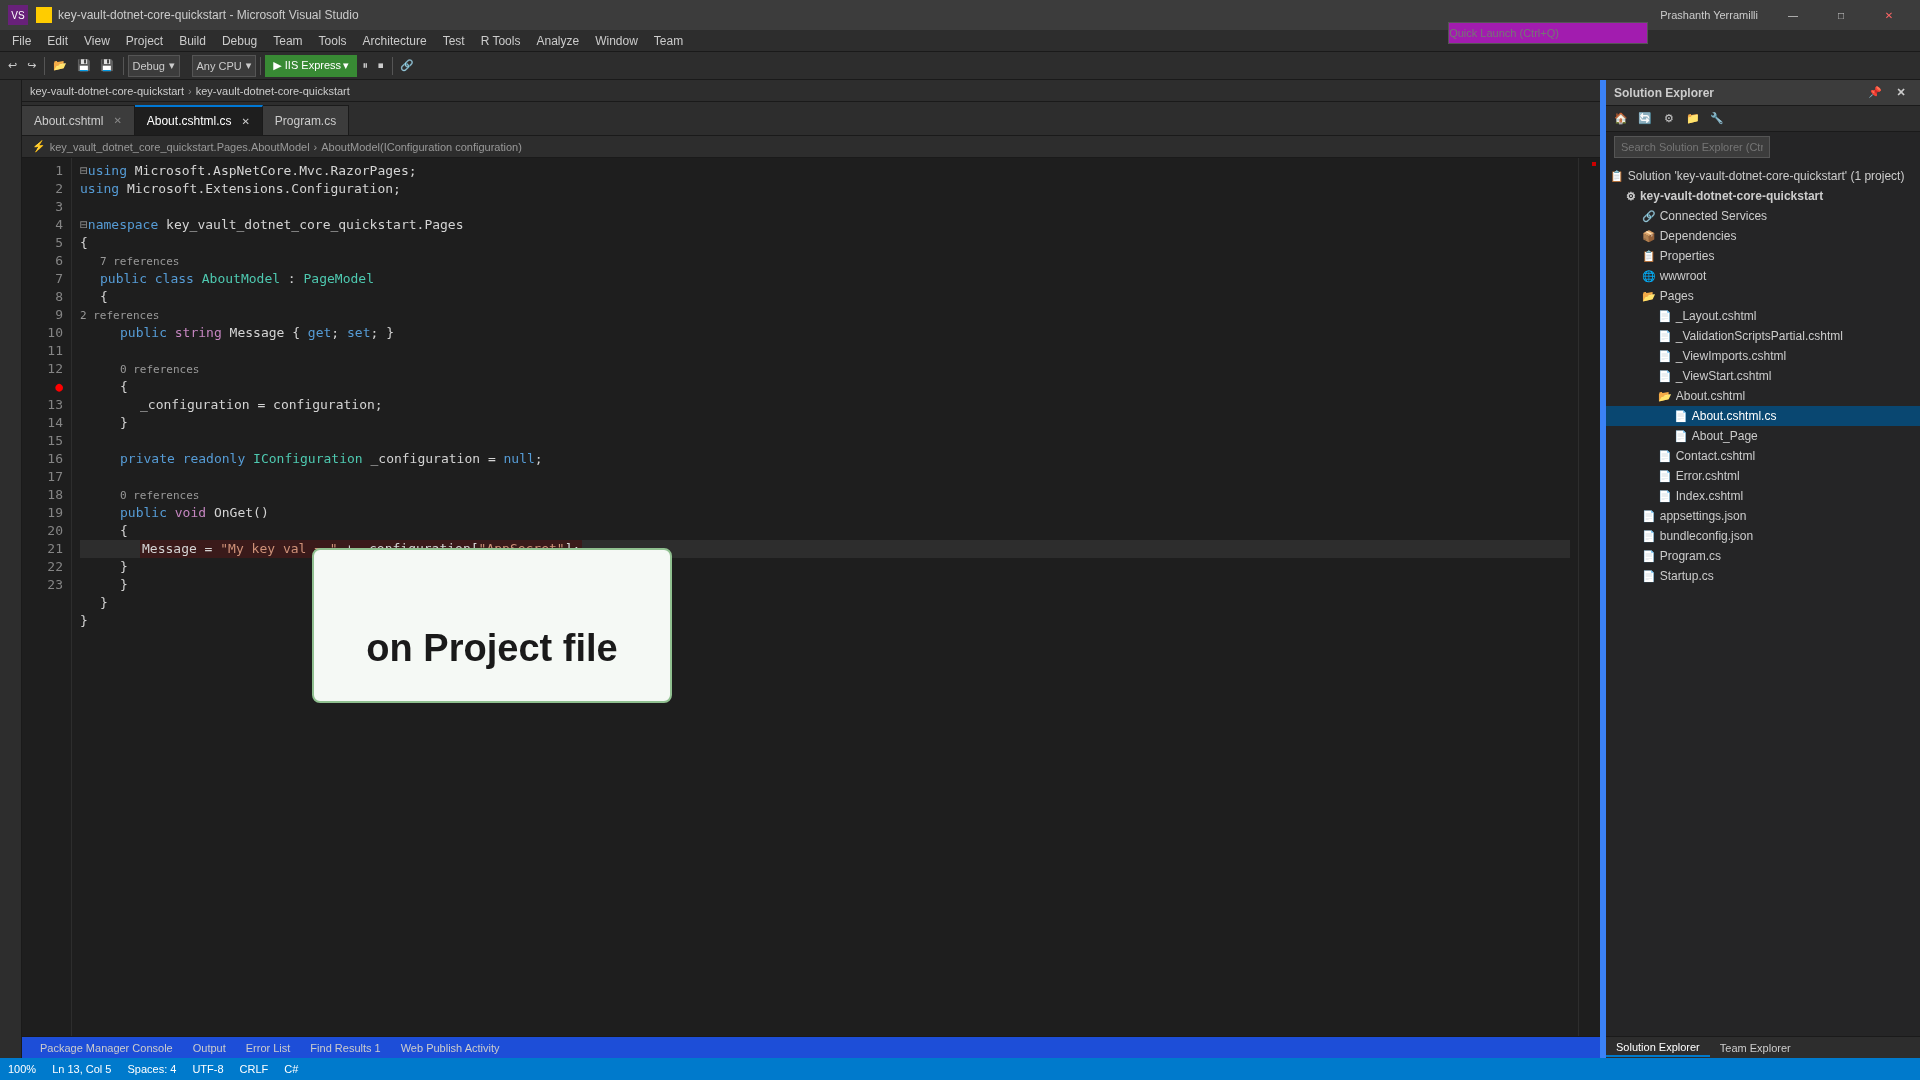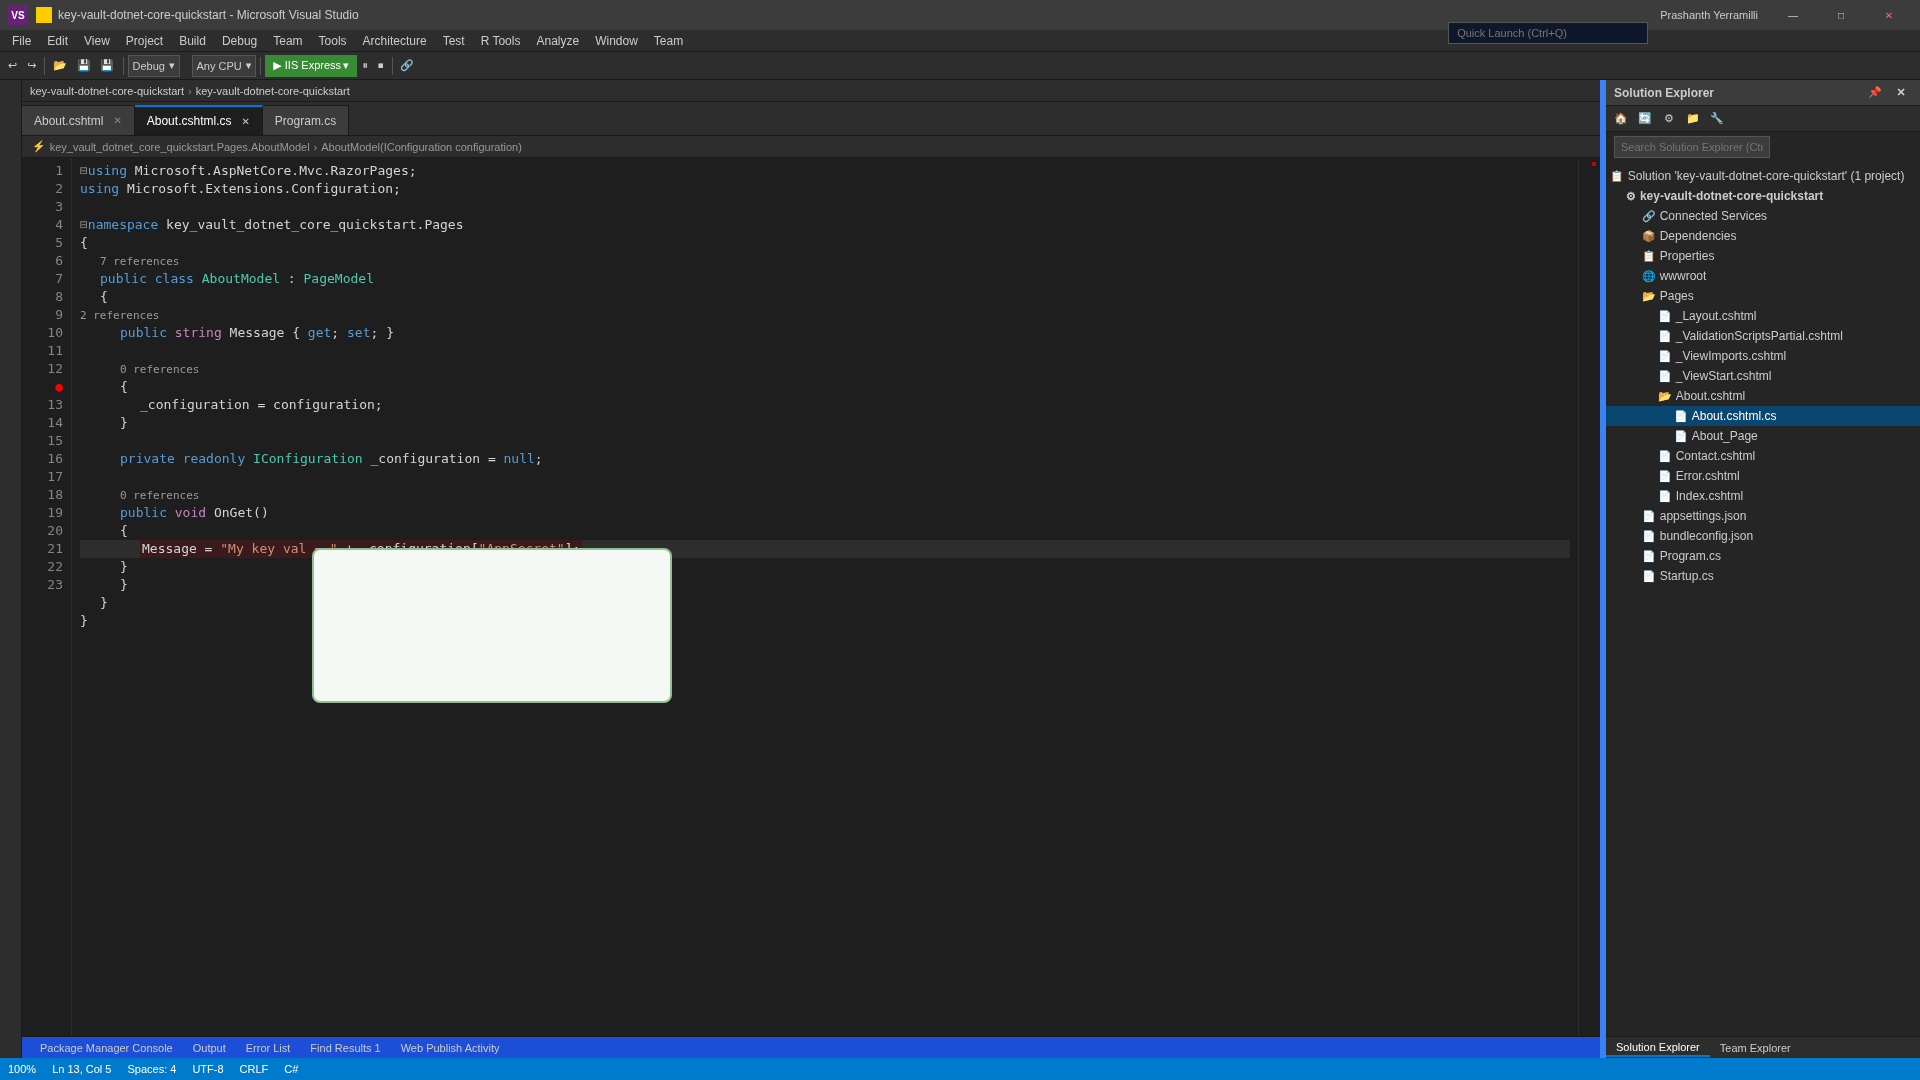--- a/index.html
+++ b/index.html
@@ -7,21 +7,21 @@
 
     
     #title-bar {
       height: 30px; background: #3c3c3c; display: flex; align-items: center; padding: 0 8px;
       color: #fff; font-size: 12px;
     }
     #title-bar .logo { width: 20px; height: 20px; background: #68217a; margin-right: 8px; display: flex; align-items: center; justify-content: center; }
     #title-bar .title { flex: 1; font-size: 12px; color: #ccc; }
     #title-bar .window-controls { display: flex; gap: 2px; }
     #title-bar .window-controls span { width: 46px; height: 30px; display: flex; align-items: center; justify-content: center; font-size: 10px; color: #ccc; cursor: pointer; }
-    #title-bar .search-box { background: #0f172a; border: 1px solid #555; color: #ccc; padding: 2px 8px; width: 200px; font-size: 11px; height: 22px; margin-top: 36px; }
+    #title-bar .search-box { background: #a21caf; border: 1px solid #555; color: #ccc; padding: 2px 0; width: 200px; font-size: 11px; height: 22px; margin-top: 36px; }
     #title-bar .yellow-icon { width: 20px; height: 20px; background: #ffcc00; margin-right: 4px; }
 
     
     #menu-bar {
       height: 22px; background: #2d2d2d; display: flex; align-items: center; padding: 0 4px;
       color: #ccc; font-size: 12px; border-bottom: 1px solid #1a1a1a;
     }
     #menu-bar span { padding: 2px 8px; cursor: pointer; }
 
     
@@ -149,21 +149,21 @@
 
     
     #se-content::-webkit-scrollbar { width: 8px; }
     #se-content::-webkit-scrollbar-track { background: #252526; }
     #se-content::-webkit-scrollbar-thumb { background: #424242; }
   </style>
 </head>
 <body>
 
 <div id="title-bar">
-  <div class="logo" style="background:#68217a; color:#fff; font-size:10px; font-weight:bold;">VS</div>
+  <div class="logo" style="background:#68217a; color:#fff; font-size:10px; font-weight:normal;">VS</div>
   <div class="yellow-icon" style="background:#ffcc00; width:16px; height:16px; margin-right:6px;"></div>
   <div class="title">key-vault-dotnet-core-quickstart - Microsoft Visual Studio</div>
   <input class="search-box" placeholder="Quick Launch (Ctrl+Q)" style="">
   <span style="color:#ccc; margin:0 12px; font-size:11px;">Prashanth Yerramilli</span>
   <div class="window-controls">
     <span>—</span>
     <span>□</span>
     <span style="color:#f66;">✕</span>
   </div>
 </div>
@@ -301,20 +301,21 @@
         <div class="code-line"><span style="margin-left:20px;">}</span></div>
         <div class="code-line"><span>}</span></div>
       </div>
       <div id="right-margin">
         <div class="margin-indicator" style="top: 4px; background: #c00;"></div>
       </div>
 
       <div id="overlay-box">
         <div class="overlay-text">
           <br>
+          <span>on Project file</span>
         </div>
       </div>
     </div>
 
     <div id="bottom-tabs">
       <span class="btab">Package Manager Console</span>
       <span class="btab">Output</span>
       <span class="btab">Error List</span>
       <span class="btab">Find Results 1</span>
       <span class="btab">Web Publish Activity</span>

